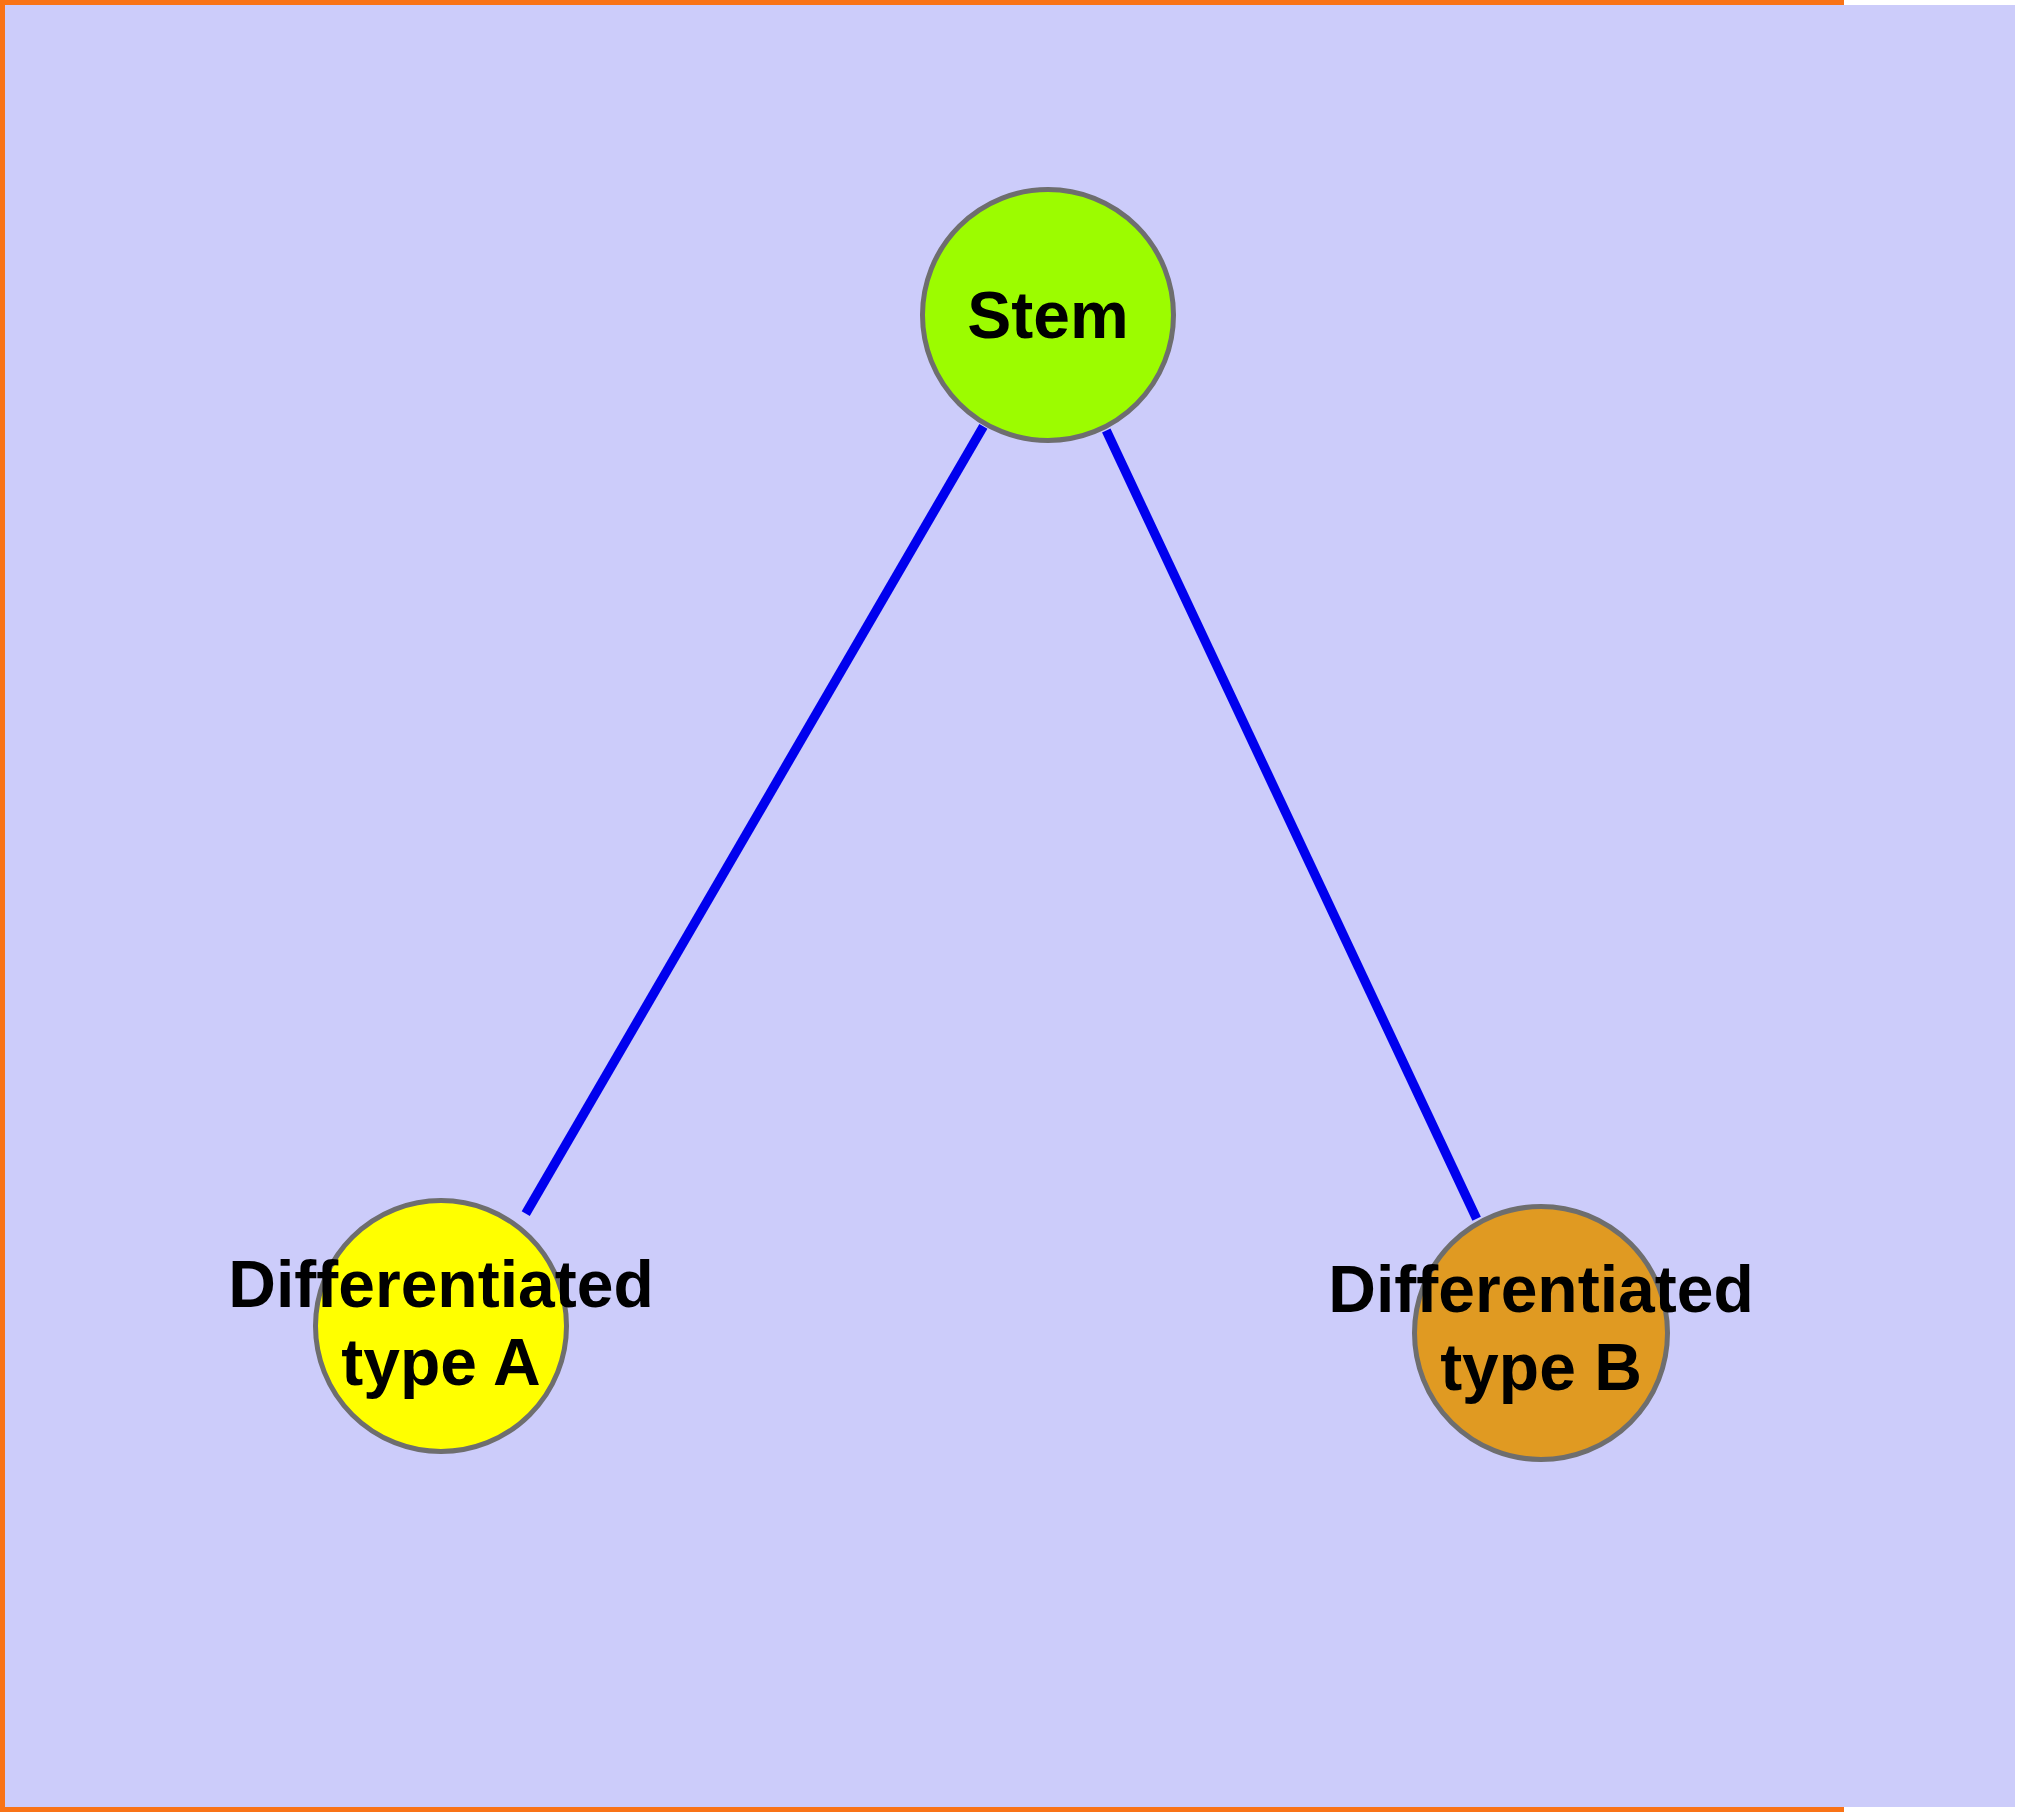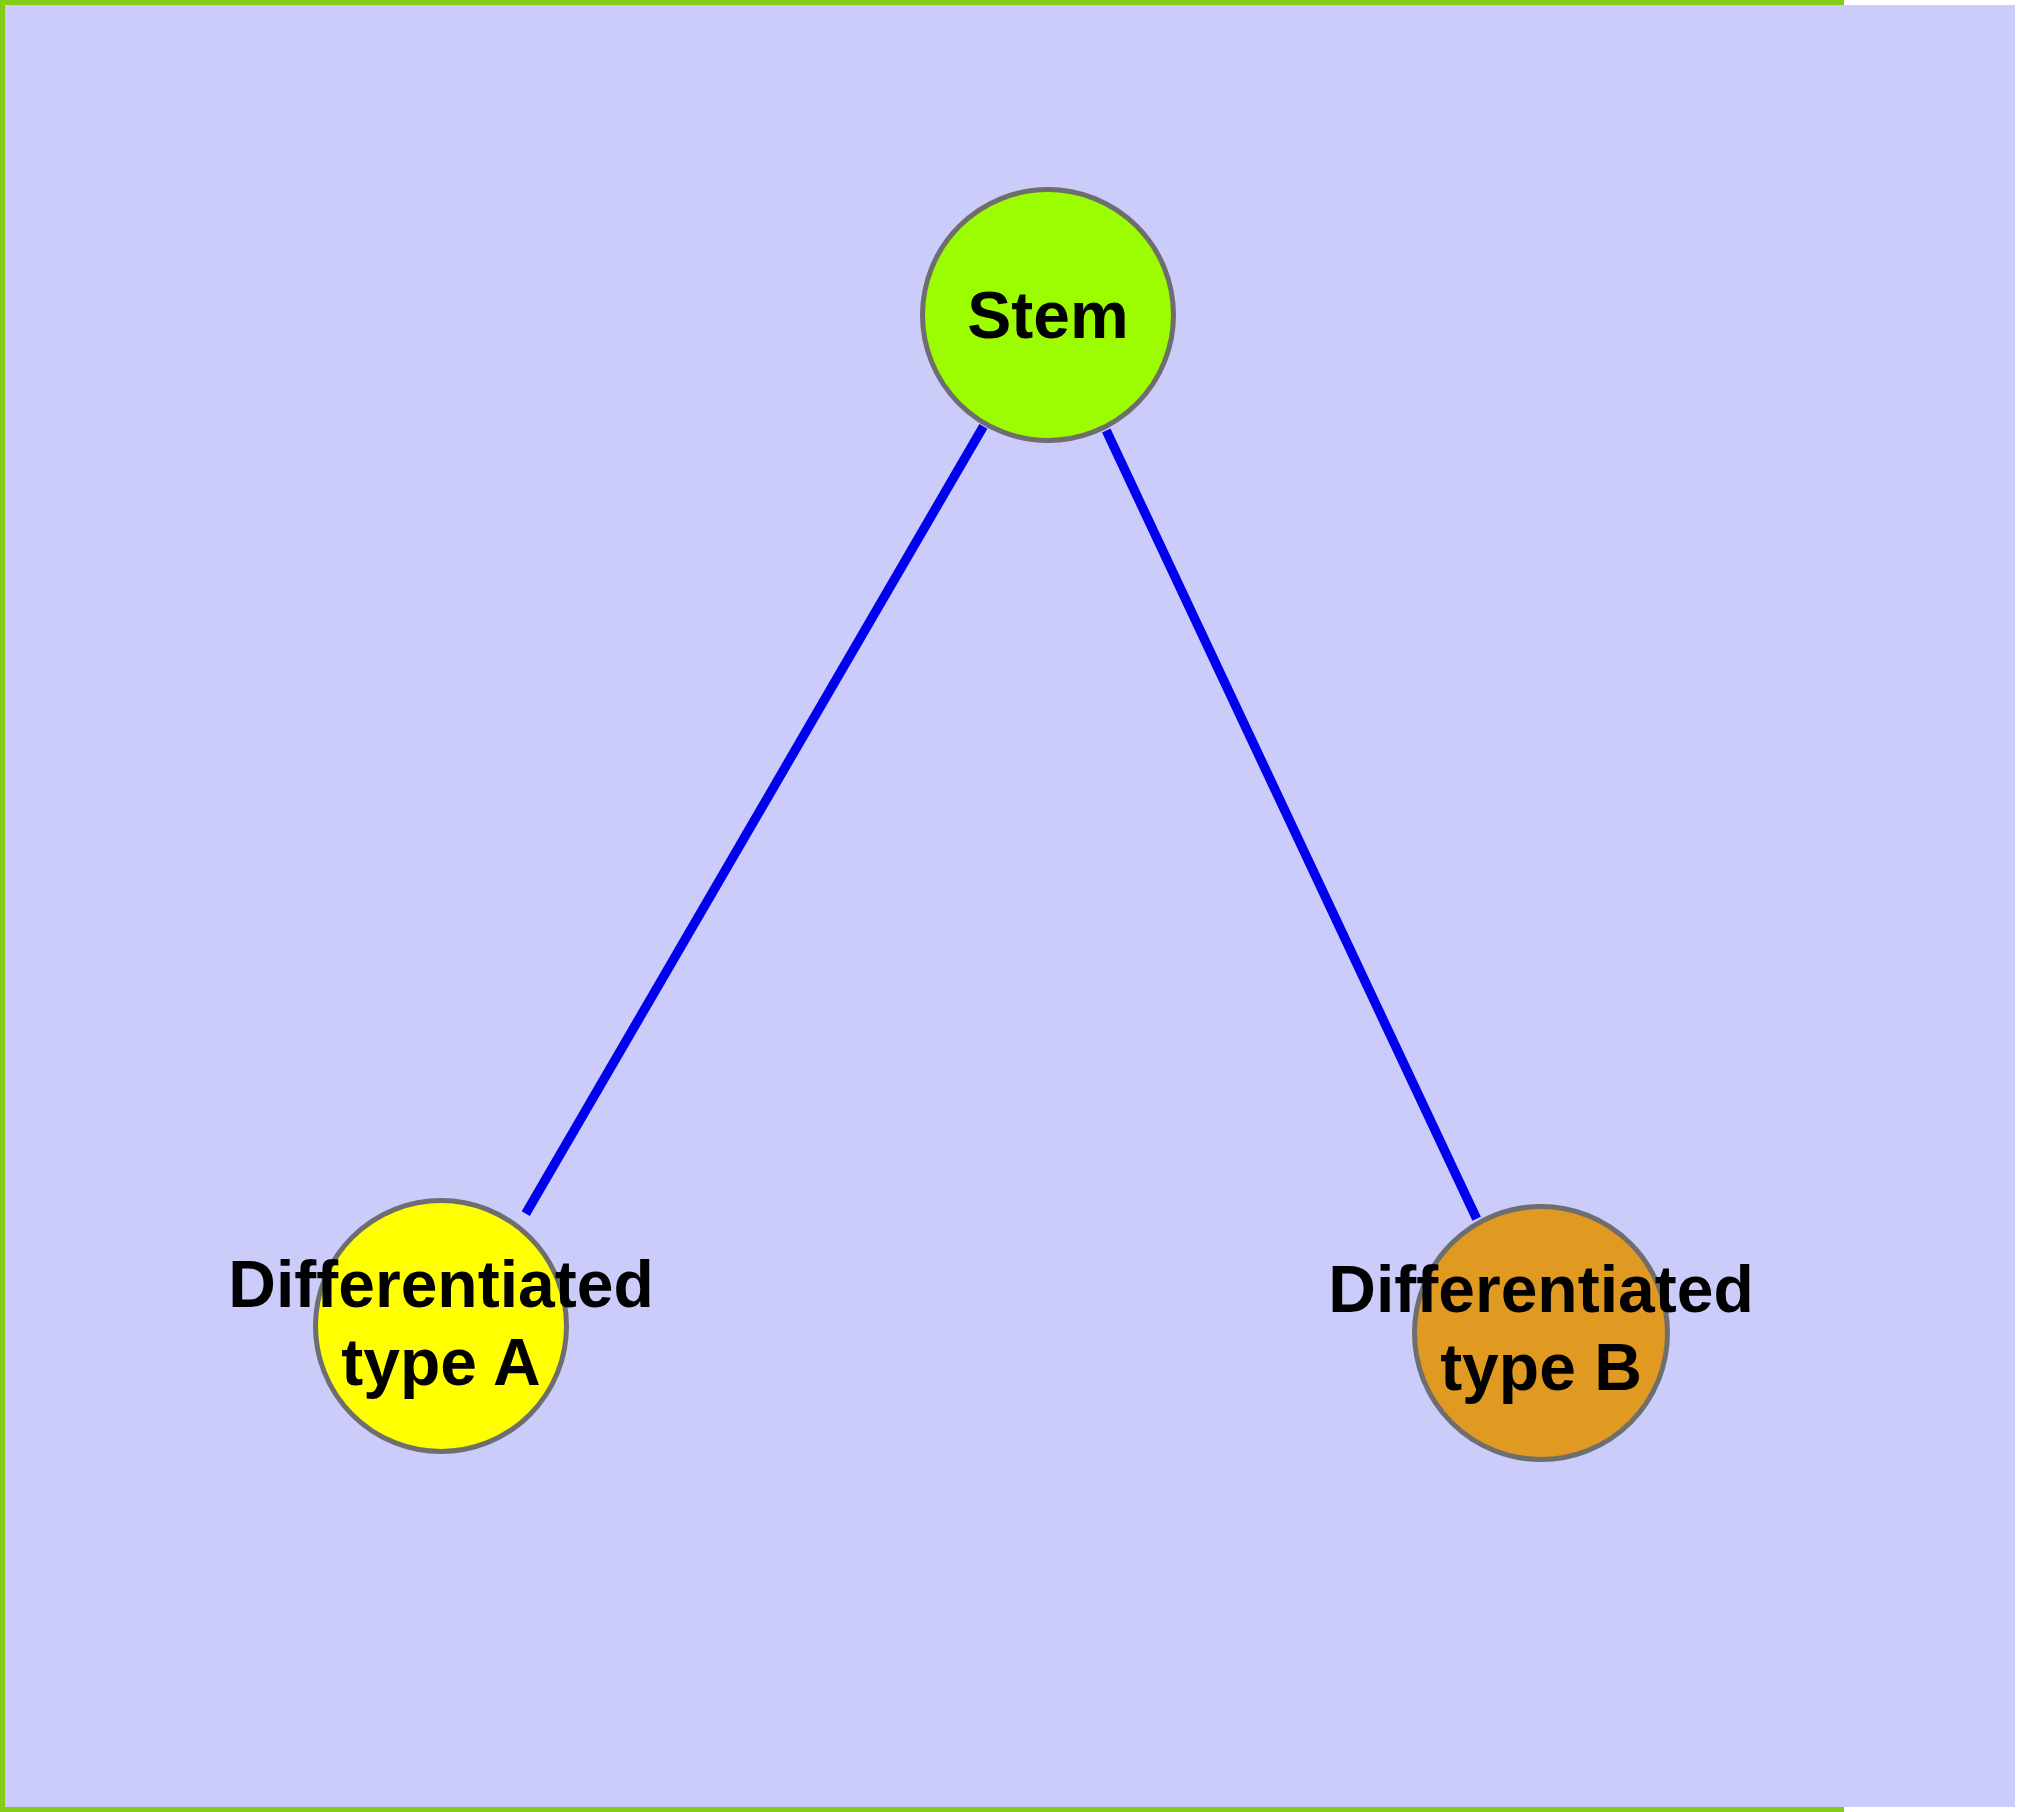--- a/index.html
+++ b/index.html
@@ -12,21 +12,21 @@
     width: 2021px;
     height: 1812px;
     overflow: hidden;
     font-family: "Liberation Sans", sans-serif;
   }
 
   #canvas {
     position: relative;
     width: 1844px;
     height: 1812px;
-    background: #84cc16;
+    background: #f97316;
   }
 
   
   #plot-area {
     position: absolute;
     left: 5.1px;
     top: 5.1px;
     width: 2010px;
     height: 1802px;
     background: #ccccfa;

